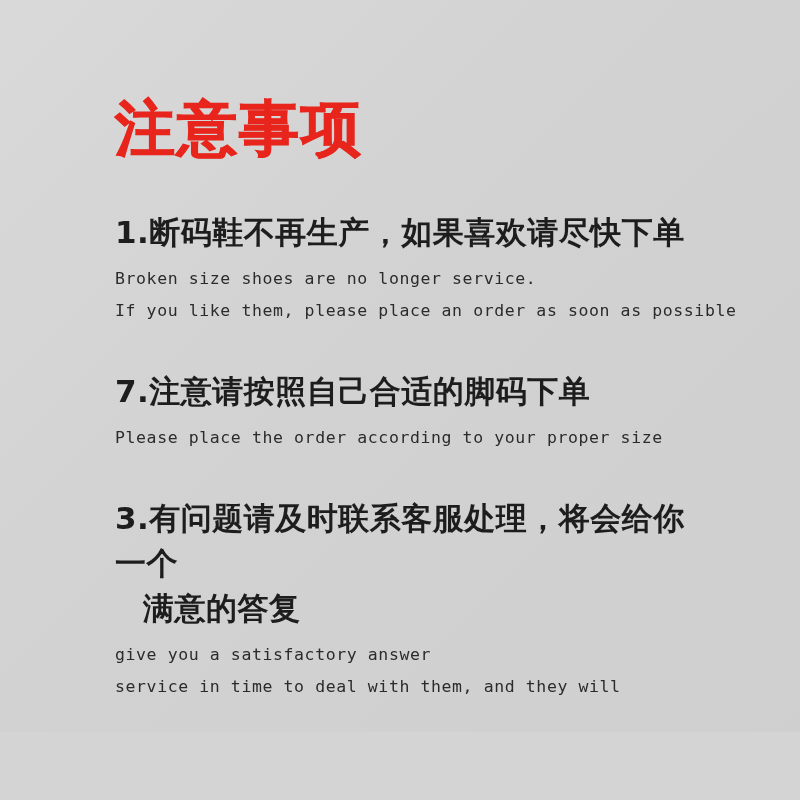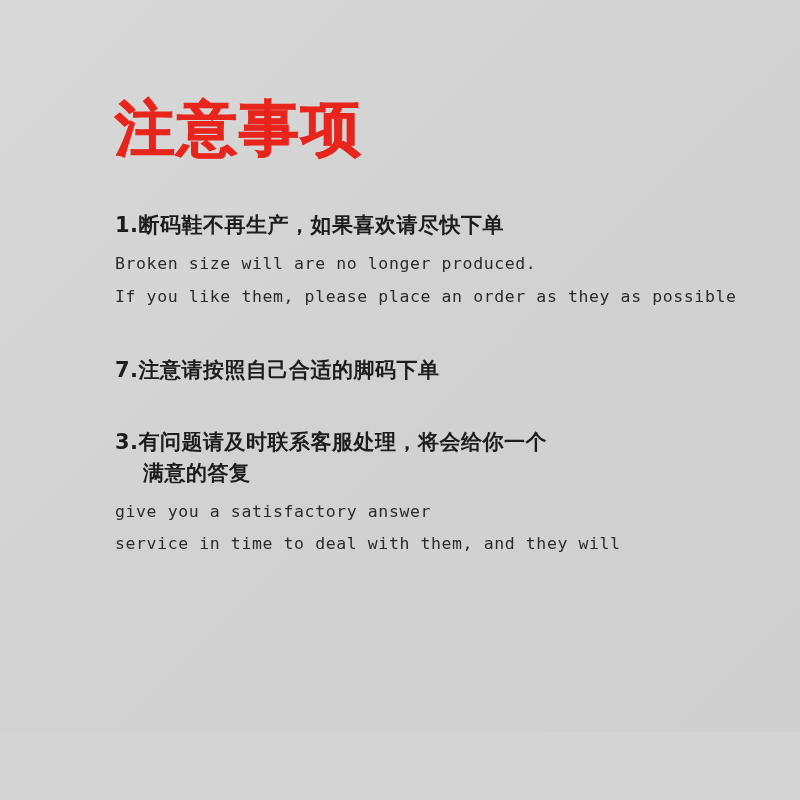--- a/index.html
+++ b/index.html
@@ -33,21 +33,21 @@
     -webkit-text-stroke: 1px #e8251c;
   }
   .items {
     margin-top: 52px;
   }
   .item {
     margin-bottom: 30px;
   }
   .item-cn {
     color: #1d1d1d;
-    font-size: 21px;
+    font-size: 31px;
     font-weight: bold;
     line-height: 1.45;
     letter-spacing: 0.5px;
     margin: 0 0 8px 0;
     max-width: 600px;
   }
   .item-cn.indent-wrap {
     text-indent: 0;
     padding-left: 0;
   }
@@ -75,27 +75,30 @@
 
 <div class="page">
 
   <h1 class="title">注意事项</h1>
 
   <div class="items">
 
     <div class="item" id="item-1">
       <p class="item-cn">1.断码鞋不再生产，如果喜欢请尽快下单</p>
       <p class="item-en">
-        <span class="en-line">Broken size will are no longer produced.</span>
-        <span class="en-line">If you like them, please place an order as they as possible</span>
+        <span class="en-line">Broken size shoes are no longer service.</span>
+        <span class="en-line">If you like them, please place an order as soon as possible</span>
       </p>
     </div>
 
     <div class="item" id="item-2">
       <p class="item-cn">7.注意请按照自己合适的脚码下单</p>
+      <p class="item-en">
+        <span class="en-line">Please place the order according to your proper size</span>
+      </p>
     </div>
 
     <div class="item" id="item-3">
       <p class="item-cn indent-wrap">
         <span>3.有问题请及时联系客服处理，将会给你一个</span>
         <span class="wrap-line">满意的答复</span>
       </p>
       <p class="item-en">
         <span class="en-line">give you a satisfactory answer</span>
         <span class="en-line">service in time to deal with them, and they will</span>

